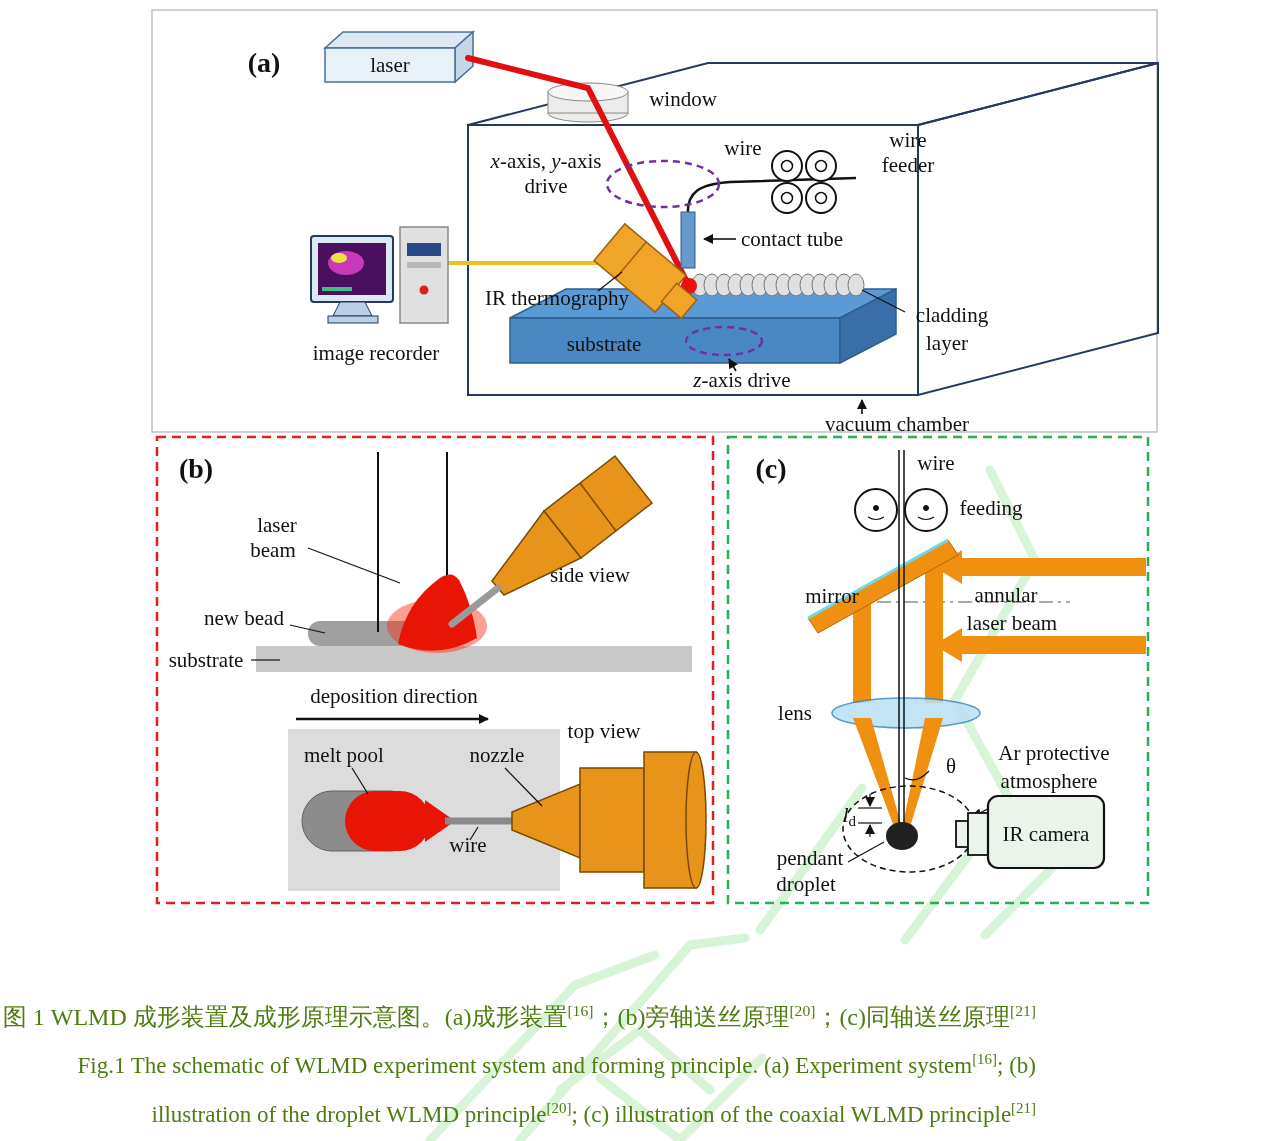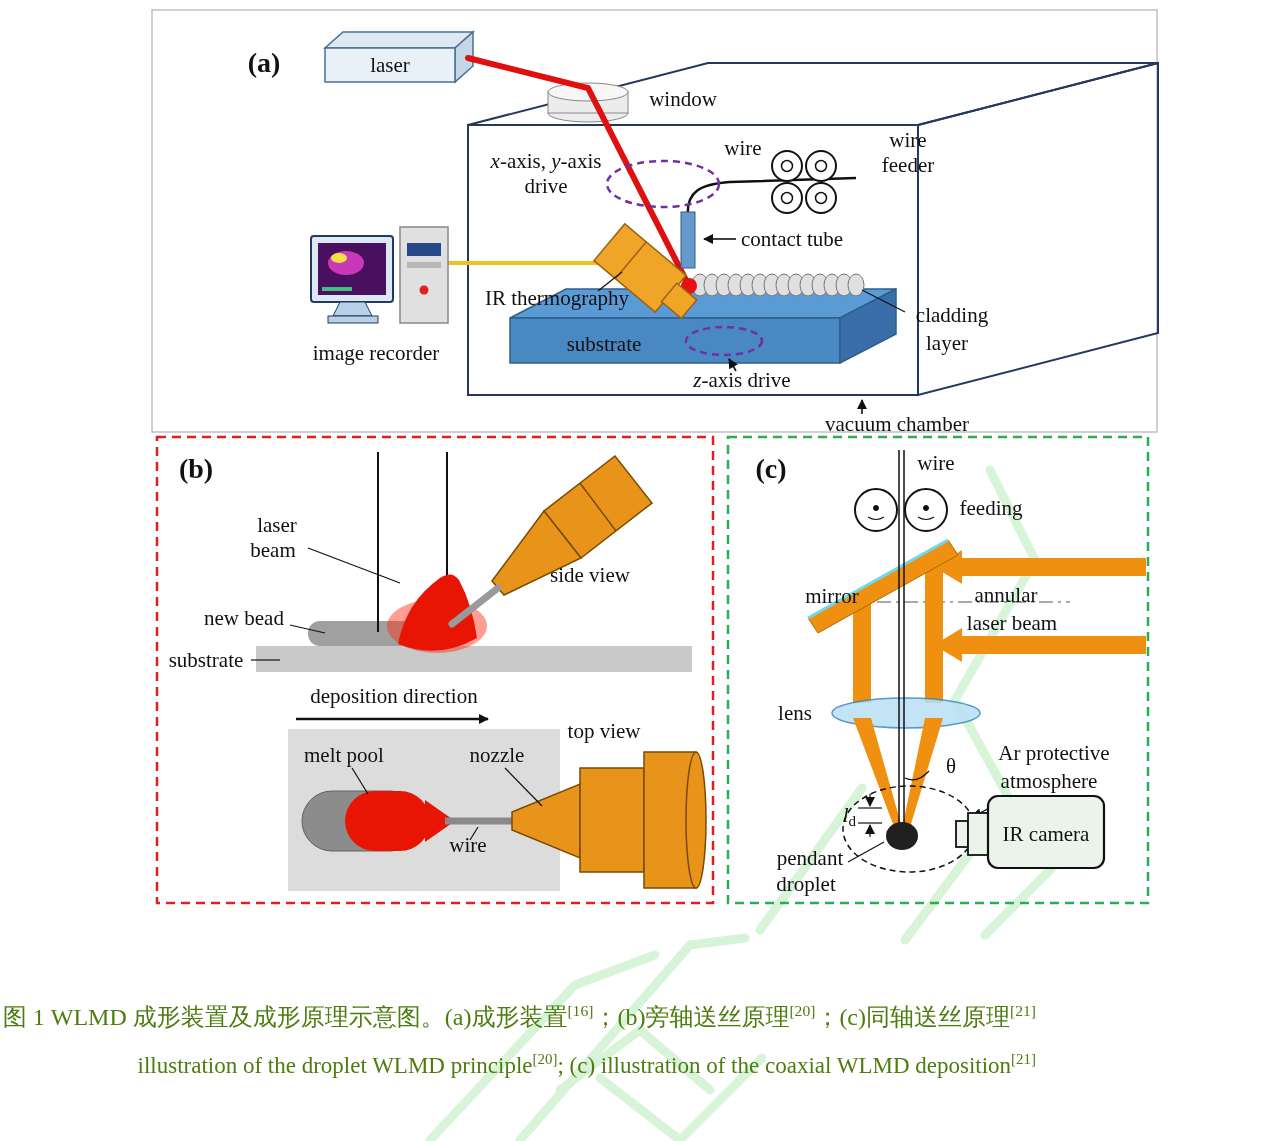--- a/index.html
+++ b/index.html
@@ -274,16 +274,17 @@
         <rect x="956" y="821" width="12" height="26" stroke-width="1.8"></rect>
         <rect x="968" y="813" width="20" height="42" stroke-width="1.8"></rect>
         <rect x="988" y="796" width="116" height="72" rx="10" stroke-width="2.2"></rect>
       </g>
       <text x="1046" y="841" text-anchor="middle">IR camera</text>
     </g>
   </svg>
 
   <div class="caption">
     <p class="cap-zh"><span>图 1 WLMD 成形装置及成形原理示意图。(a)成形装置</span><sup>[16]</sup><span>；(b)旁轴送丝原理</span><sup>[20]</sup><span>；(c)同轴送丝原理</span><sup>[21]</sup></p>
-    <p class="cap-en"><span>illustration of the droplet WLMD principle</span><sup>[20]</sup><span>; (c) illustration of the coaxial WLMD deposition</span><sup>[21]</sup></p>
+    <p class="cap-en"><span>Fig.1 The schematic of WLMD experiment system and forming principle. (a) Experiment system</span><sup>[16]</sup><span>; (b)</span></p>
+    <p class="cap-en"><span>illustration of the droplet WLMD principle</span><sup>[20]</sup><span>; (c) illustration of the coaxial WLMD principle</span><sup>[21]</sup></p>
   </div>
 
 </div>
 
 </body></html>

